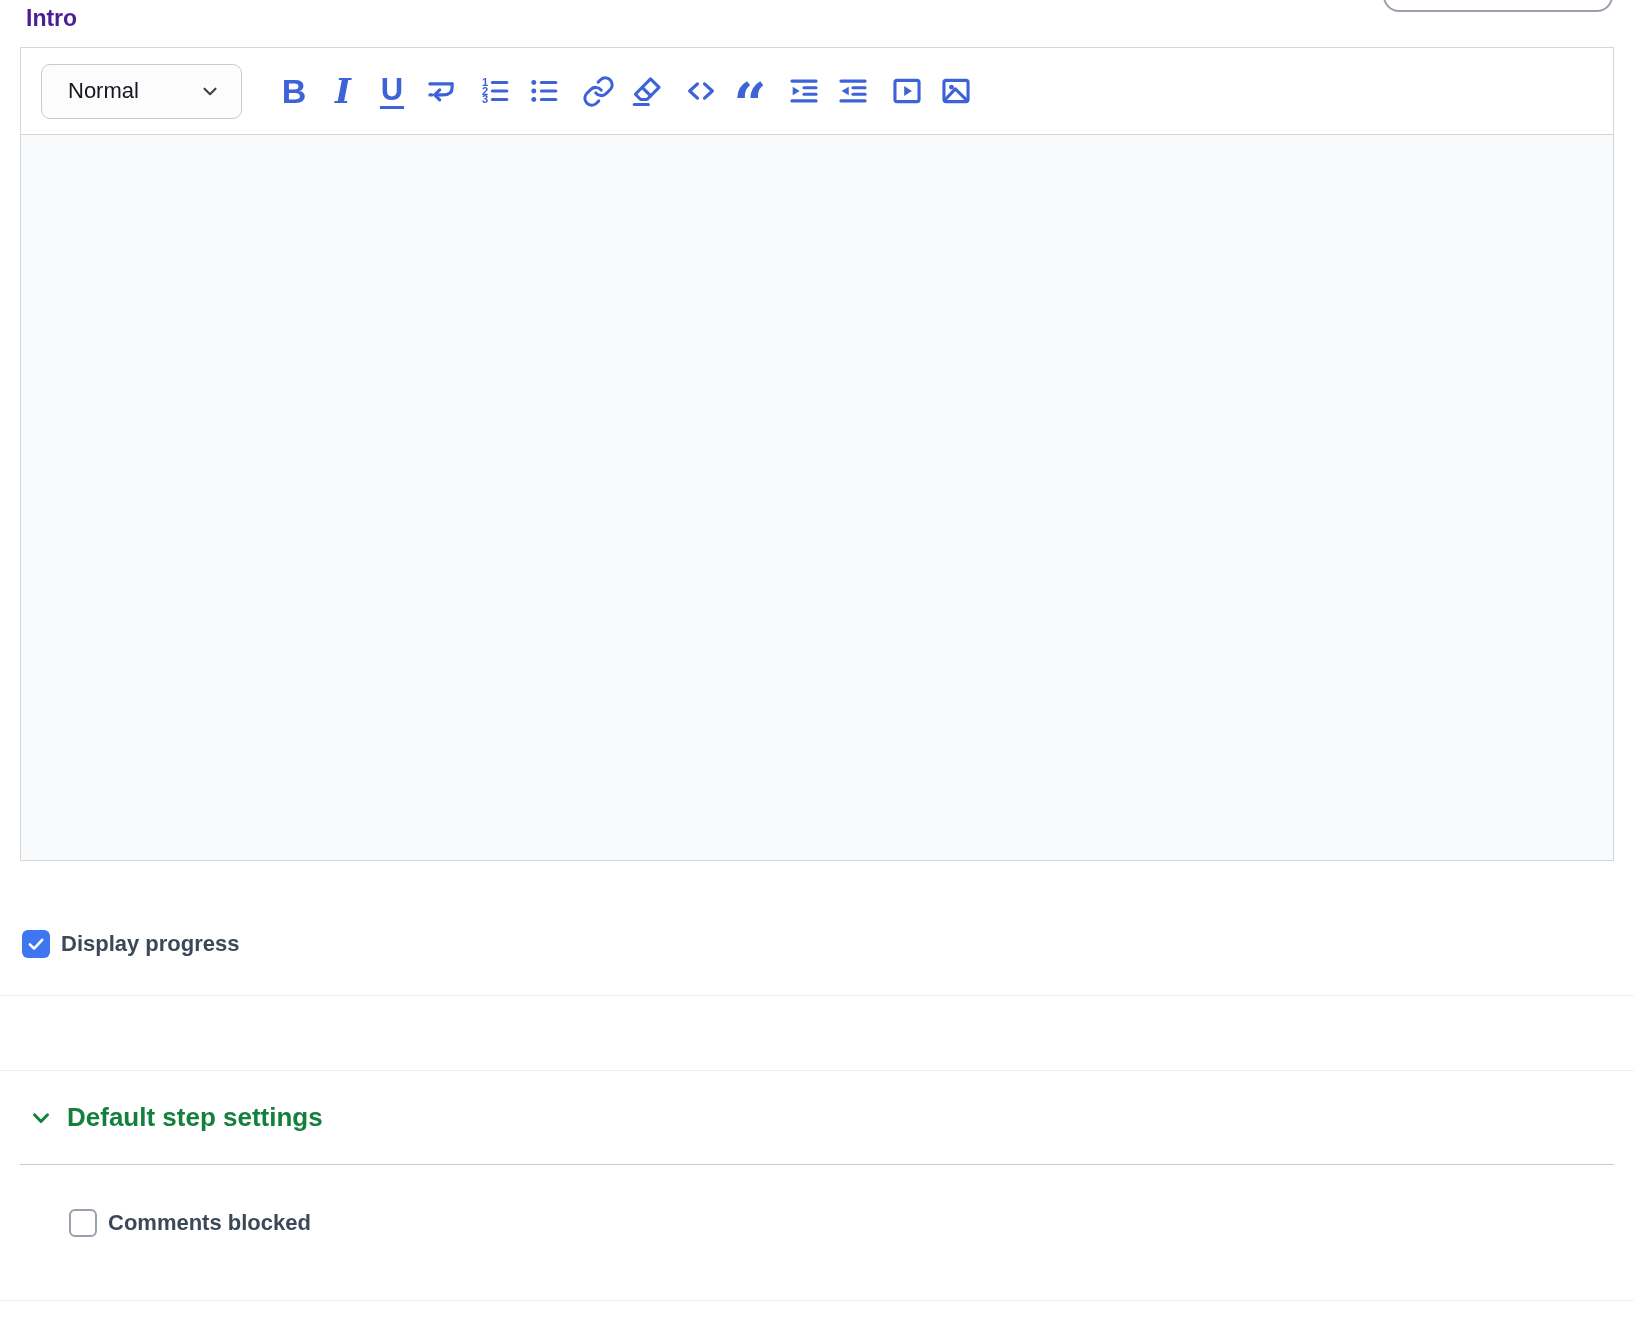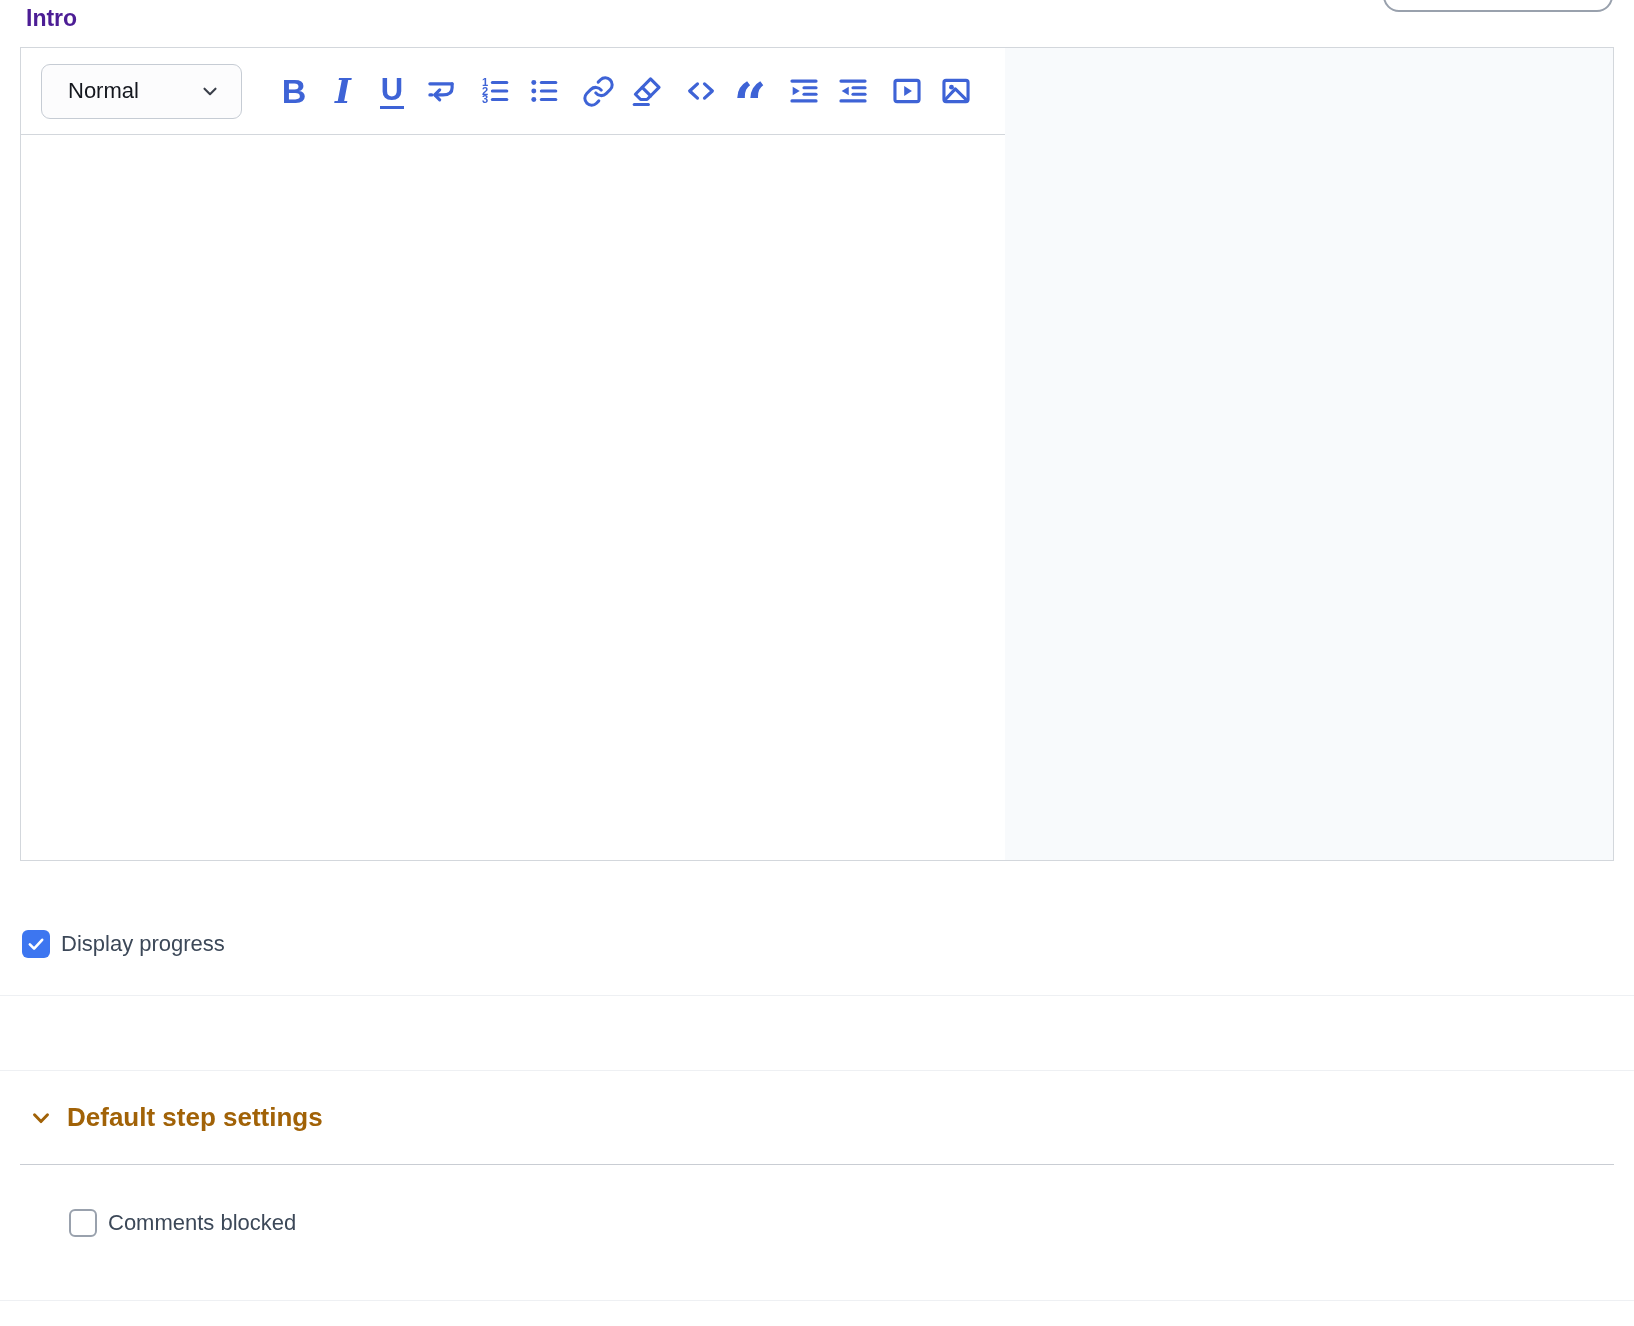--- a/index.html
+++ b/index.html
@@ -12,21 +12,21 @@
   .partial-btn{
     position:absolute;left:1383px;top:-21px;width:230px;height:33px;
     background:#fff;border:2px solid #99a1ad;border-radius:16px;box-sizing:border-box;
   }
   .intro-label{
     position:absolute;left:26px;top:5px;font-size:23px;font-weight:700;color:#4c1d95;
   }
   
   .editor{
     position:absolute;left:20px;top:47px;width:1594px;height:814px;box-sizing:border-box;
-    border:1px solid #d3d7dc;display:flex;flex-direction:row;background:#fff;
+    border:1px solid #d3d7dc;display:flex;flex-direction:column;background:#fff;
   }
   .toolbar{
     height:87px;flex:0 0 87px;display:flex;align-items:center;
     padding:0 12px 0 20px;border-bottom:1px solid #d3d7dc;background:#fff;box-sizing:border-box;
   }
   .style-dd{
     width:201px;height:55px;box-sizing:border-box;margin-right:35px;flex:0 0 auto;
     border:1px solid #c6ccd4;border-radius:9px;background:#fcfcfd;cursor:pointer;
     display:flex;align-items:center;justify-content:space-between;padding:0 20px 0 26px;
     font-family:inherit;font-size:22px;color:#14171e;
@@ -46,28 +46,28 @@
   }
   
   .check-row{position:absolute;display:flex;align-items:center;gap:11px;cursor:pointer;}
   .cb{
     width:28px;height:28px;box-sizing:border-box;border-radius:6px;flex:0 0 auto;
     border:2px solid #99a1ad;background:#fff;display:flex;align-items:center;justify-content:center;
   }
   .cb svg{display:none;}
   .cb.checked{border:none;background:#3d76f0;}
   .cb.checked svg{display:block;}
-  .cb-label{font-size:22px;font-weight:400;color:#3c4858;}
+  .cb-label{font-size:22px;font-weight:700;color:#3c4858;}
   
   .hr{position:absolute;height:1px;left:0;width:1634px;background:#eef0f3;}
   .hr-mid{left:20px;width:1594px;background:#c9cdd3;}
   
   .section-header{
     position:absolute;left:28px;top:1102px;display:flex;align-items:center;gap:13px;
-    color:#a16207;cursor:pointer;background:transparent;border:none;padding:0;font-family:inherit;
+    color:#15803d;cursor:pointer;background:transparent;border:none;padding:0;font-family:inherit;
   }
   .section-header .title{font-size:26px;font-weight:700;}
 </style>
 </head>
 <body>
 
 <div class="partial-btn"></div>
 
 <div class="intro-label">Intro</div>
 

